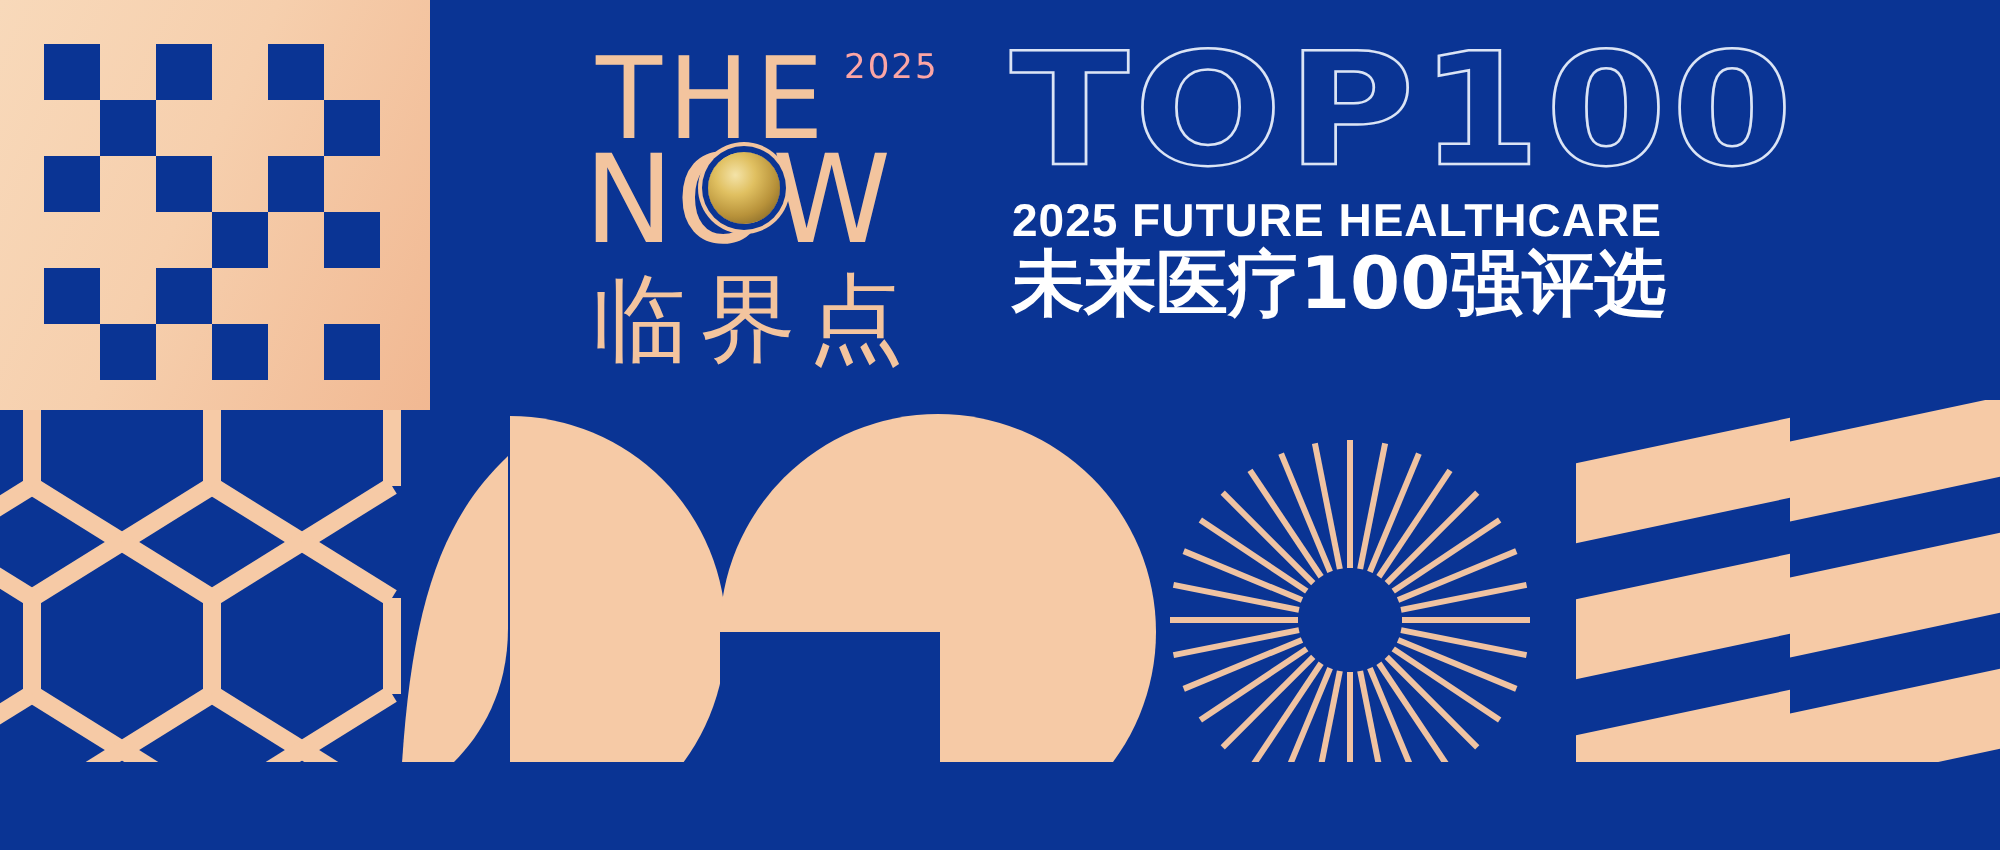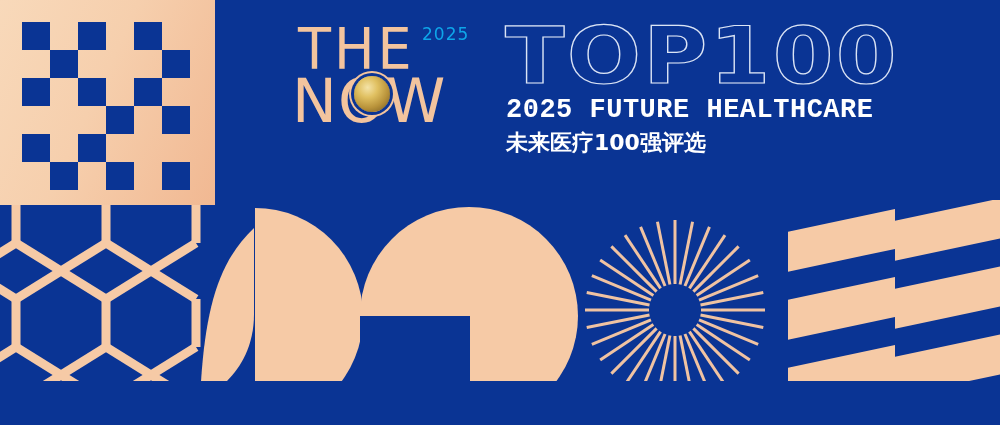--- a/index.html
+++ b/index.html
@@ -58,21 +58,21 @@
   #logo-the{
     position:absolute;left:6px;top:4px;
     font-size:54px;line-height:54px;letter-spacing:3px;
     color:#f3c49e;font-weight:400;
     font-family:"DejaVu Sans",sans-serif;
     -webkit-text-stroke:0px;
     transform:scaleY(1.05);transform-origin:left top;
   }
   #logo-year{
     position:absolute;left:130px;top:6px;
-    font-size:17px;letter-spacing:1px;color:#0ea5e9;
+    font-size:17px;letter-spacing:1px;color:#fca5a5;
     font-family:"DejaVu Sans",sans-serif;
   }
   #logo-now-wrap{position:absolute;left:0px;top:52px;width:192px;height:60px;}
   #logo-now{
     font-size:60px;line-height:60px;letter-spacing:1px;
     color:#f3c49e;font-weight:400;
     font-family:"DejaVu Sans",sans-serif;
     transform:scaleY(1.02);transform-origin:left top;
   }
   #logo-orb{
@@ -96,28 +96,28 @@
     color:transparent;
     -webkit-text-stroke:1.2px #dbe4f5;
     transform:scaleX(1.12);transform-origin:left top;
     white-space:nowrap;
   }
 
   
   #headline{position:absolute;left:506px;top:98px;width:470px;}
   .hl-en{
     color:#ffffff;font-weight:700;
-    font-family:Liberation Mono, monospace;
-    font-size:27px;line-height:24px;letter-spacing:0.5px;
+    font-family:Liberation Sans, sans-serif;
+    font-size:23px;line-height:24px;letter-spacing:0.5px;
     white-space:nowrap;
   }
   .hl-cn{
     color:#ffffff;font-weight:700;
     font-family:"DejaVu Sans",sans-serif;
-    font-size:22px;line-height:36px;letter-spacing:0px;
+    font-size:36px;line-height:36px;letter-spacing:0px;
     margin-top:3px;white-space:nowrap;
   }
 </style>
 </head>
 <body>
 
 <div id="banner">
 
   <div id="checker-block">
       <div class="checker-cell" style="left: 22px; top: 22px; width: 28px; height: 28px;"></div>
@@ -238,20 +238,21 @@
       <div class="stripe" style="left: -20px; top: 144px; transform: skewY(-12deg);"></div>
     </div>
 
   <div id="logo-the-now">
     <div id="logo-the">THE</div>
     <div id="logo-year">2025</div>
     <div id="logo-now-wrap">
       <div id="logo-now">NOW</div>
       <div id="logo-orb"></div>
     </div>
+    <div id="logo-cn">临界点</div>
   </div>
 
   <div id="top100">TOP100</div>
 
   <div id="headline">
     <div class="hl-en">2025 FUTURE HEALTHCARE</div>
     <div class="hl-cn">未来医疗100强评选</div>
   </div>
 
 </div>

